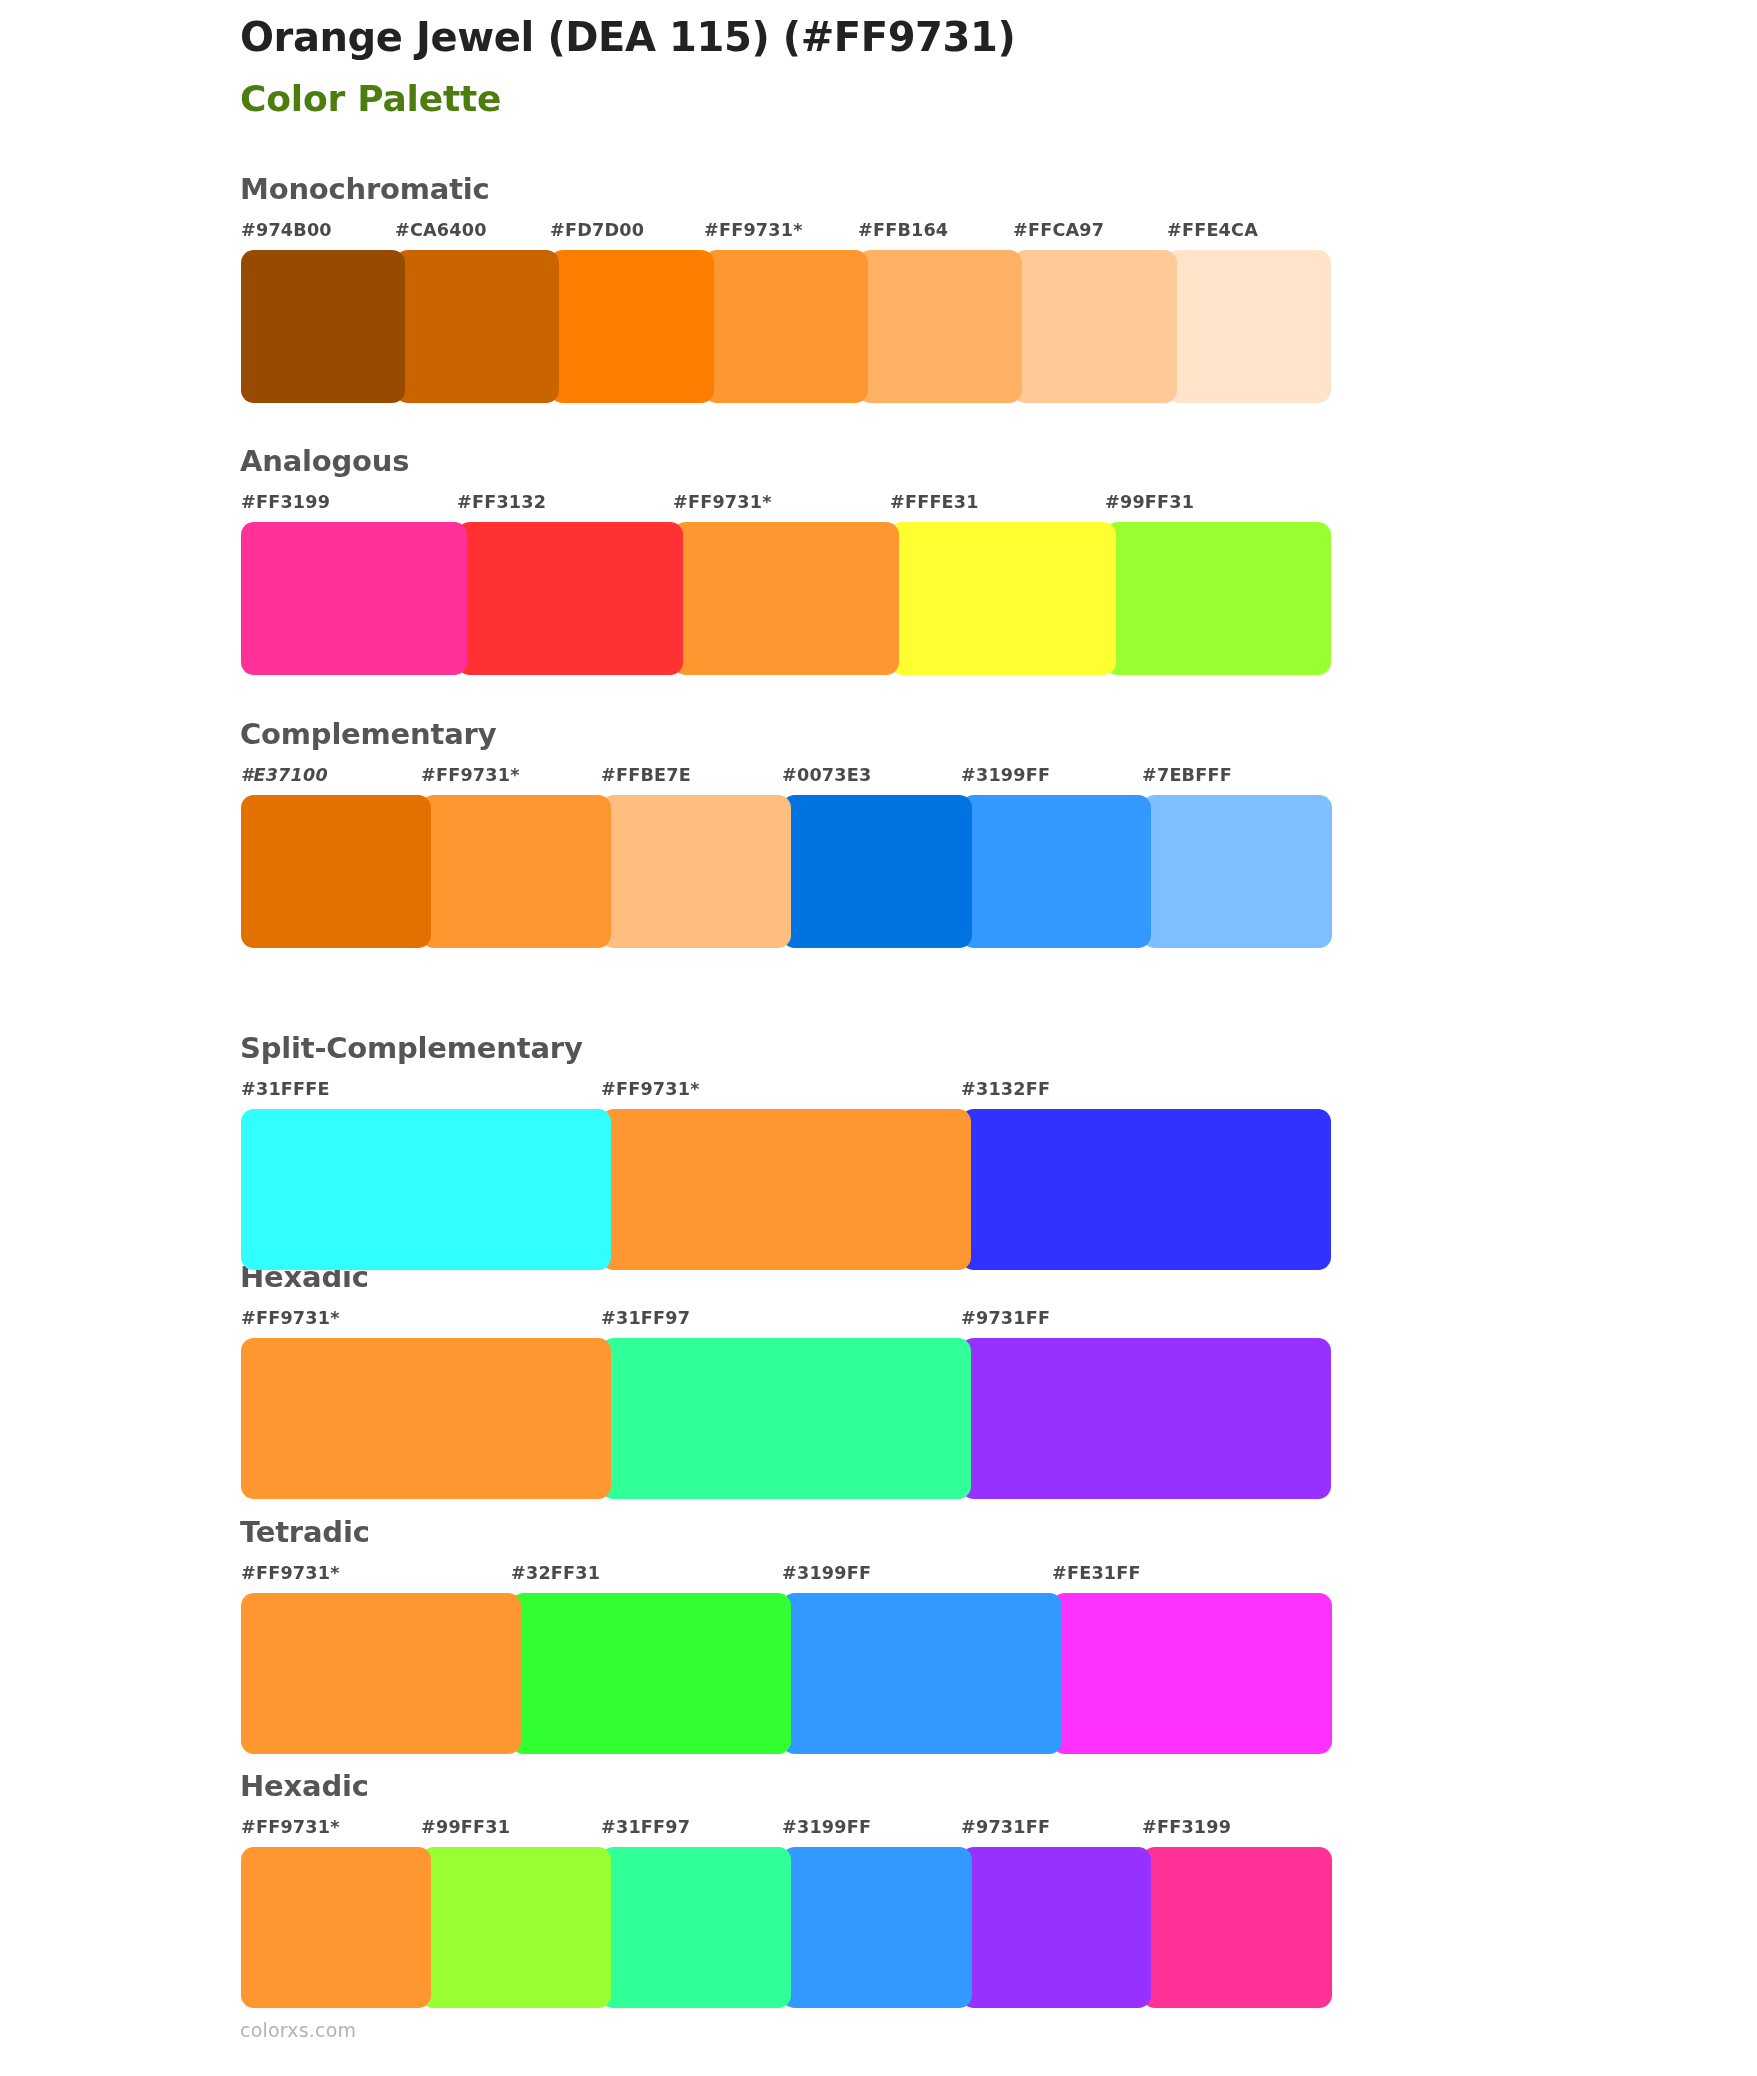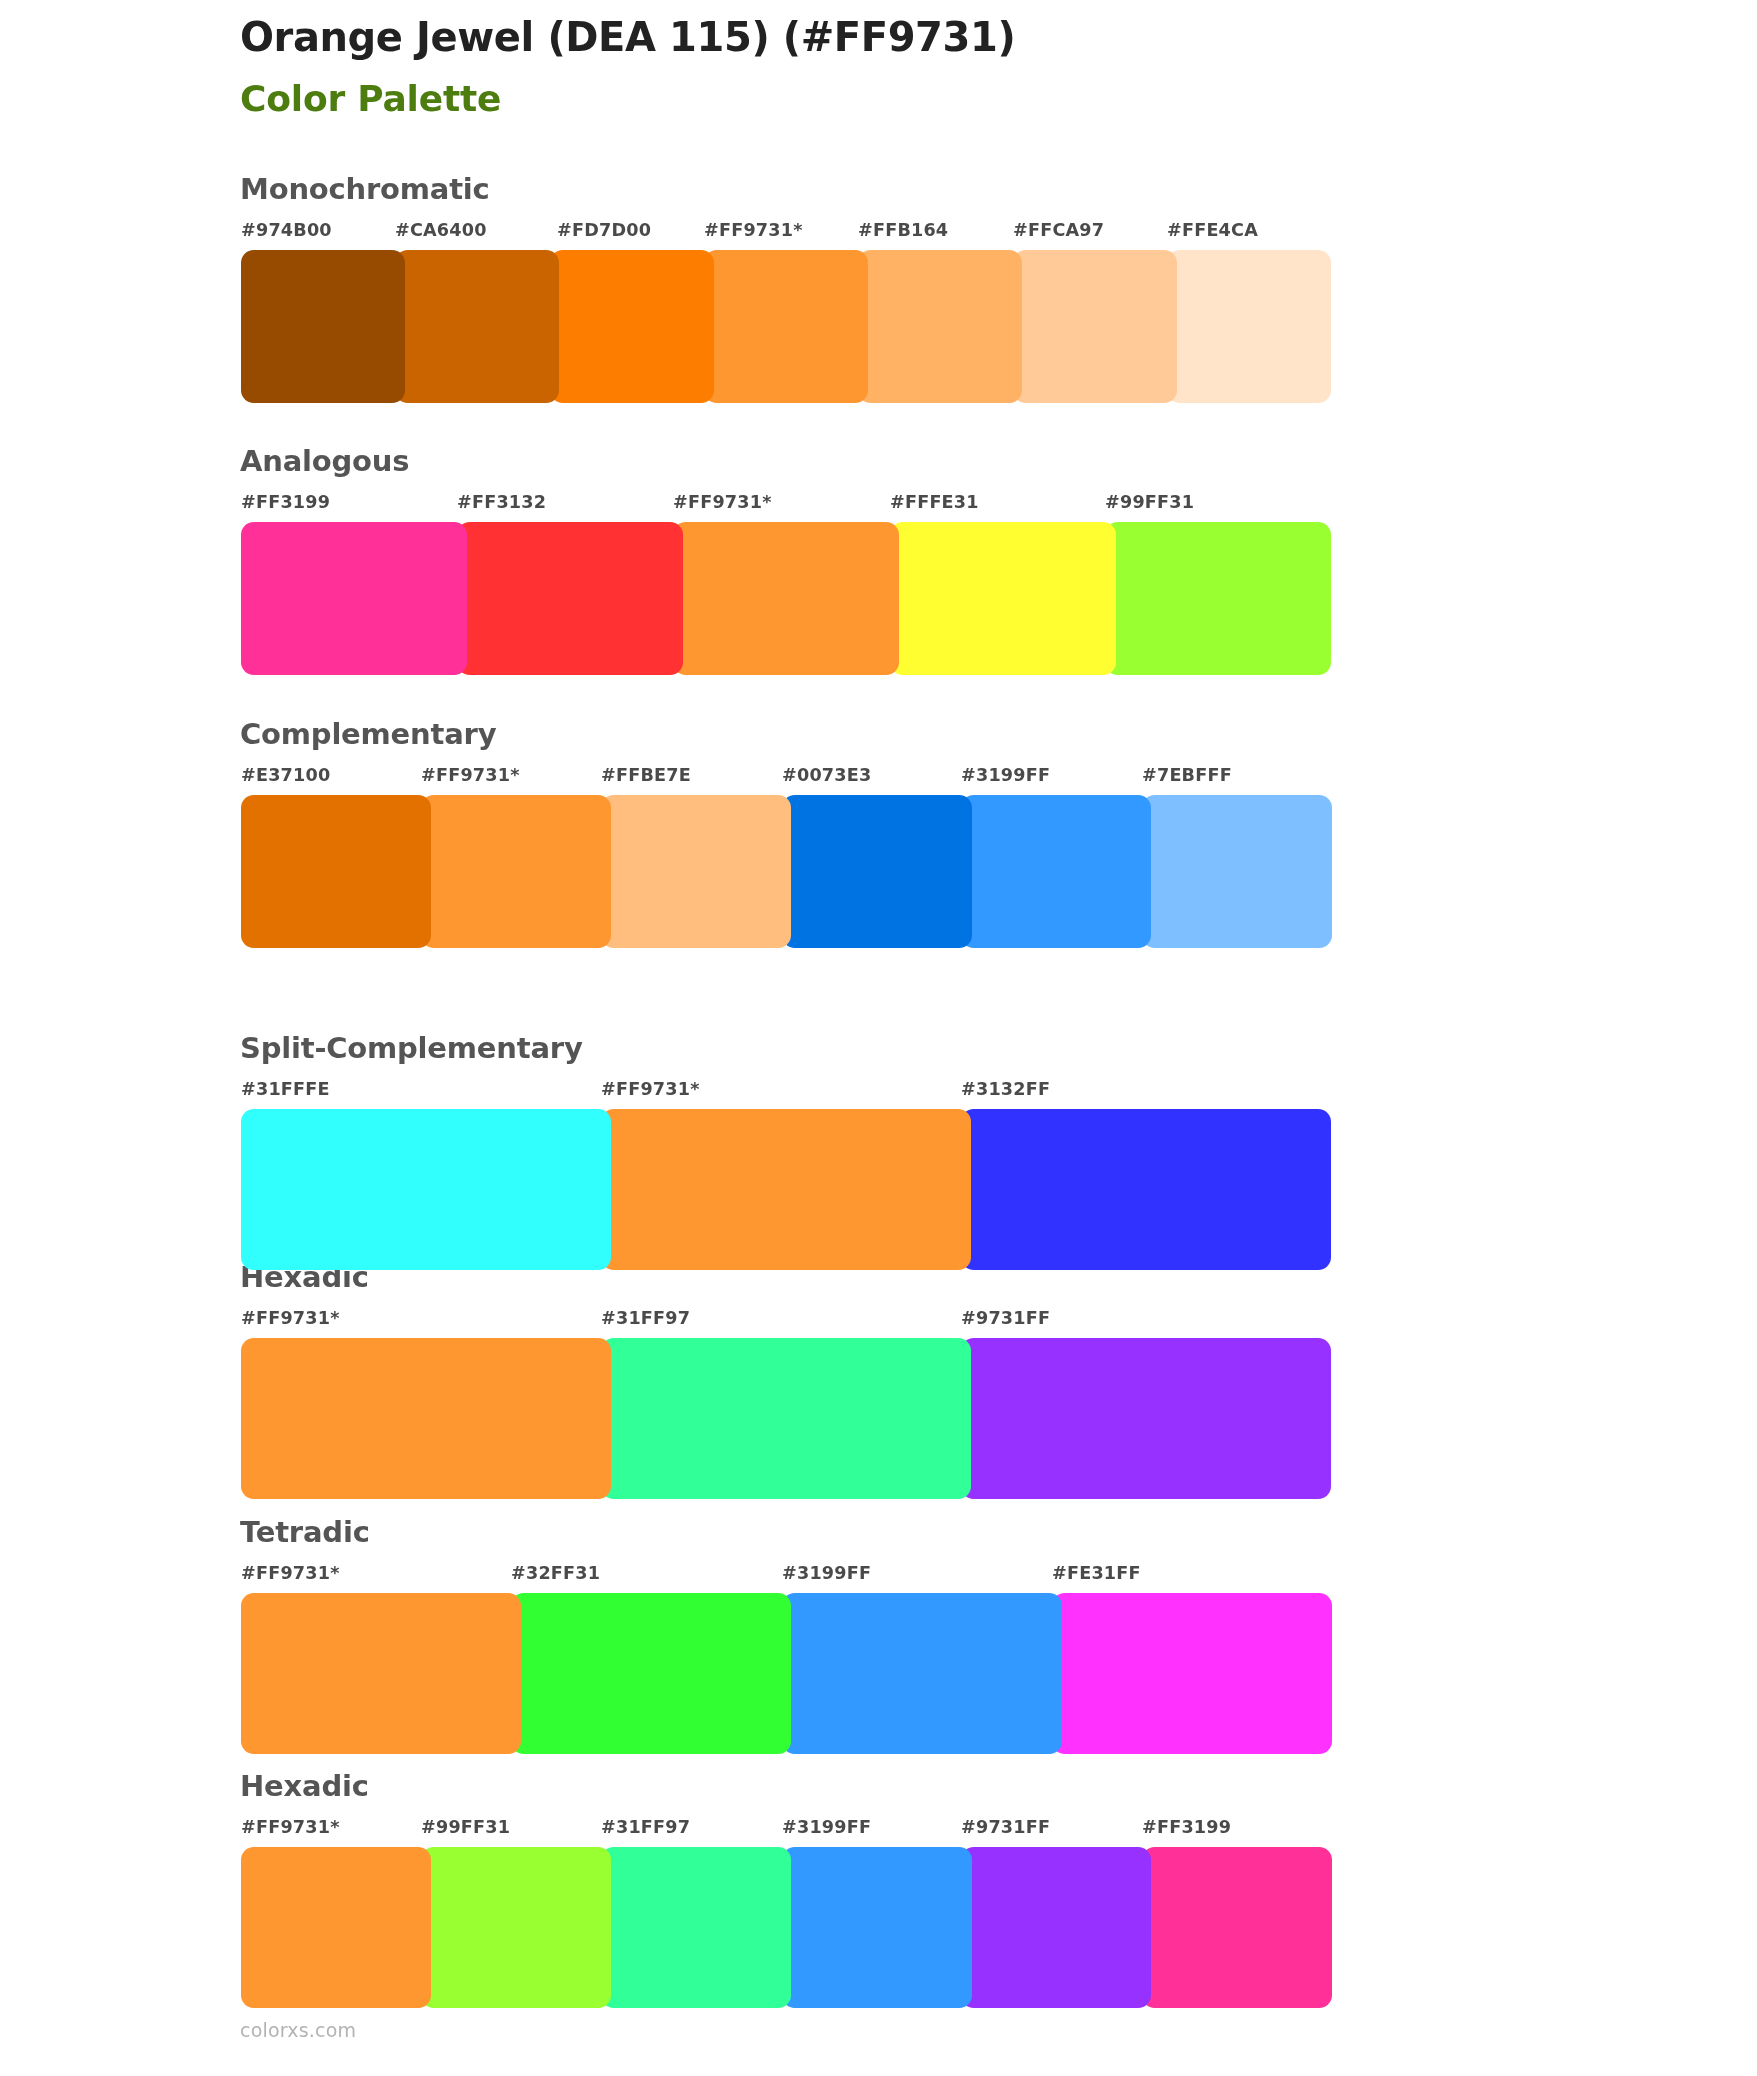--- a/index.html
+++ b/index.html
@@ -119,21 +119,21 @@
     <h1 class="page-title">Orange Jewel (DEA 115) (#FF9731)</h1>
     <h2 class="page-subtitle">Color Palette</h2>
   </div>
 
   <div class="sections" id="sections-root">
       <div class="palette-section" style="position: absolute; left: 0px; top: 0px; height: 229px;">
         <div class="section-heading">Monochromatic</div>
         <div class="labels-row">
           <div class="swatch-label" style="left: 0px;">#974B00</div>
           <div class="swatch-label" style="left: 154px;">#CA6400</div>
-          <div class="swatch-label" style="left: 316px; text-align: right;">#FD7D00</div>
+          <div class="swatch-label" style="left: 309px; text-align: right;">#FD7D00</div>
           <div class="swatch-label" style="left: 463px;">#FF9731*</div>
           <div class="swatch-label" style="left: 617px;">#FFB164</div>
           <div class="swatch-label" style="left: 772px;">#FFCA97</div>
           <div class="swatch-label" style="left: 926px;">#FFE4CA</div>
         </div>
         <div class="swatch-row" style="height: 153px;">
           <div class="swatch" title="#974B00" style="left: 0px; width: 164px; height: 153px; background: rgb(151, 75, 0); z-index: 100;"></div>
           <div class="swatch" title="#CA6400" style="left: 154px; width: 164px; height: 153px; background: rgb(202, 100, 0); z-index: 99;"></div>
           <div class="swatch" title="#FD7D00" style="left: 309px; width: 164px; height: 153px; background: rgb(253, 125, 0); z-index: 98;"></div>
           <div class="swatch" title="#FF9731*" style="left: 463px; width: 164px; height: 153px; background: rgb(255, 151, 49); z-index: 97;"></div>
@@ -155,21 +155,21 @@
           <div class="swatch" title="#FF3199" style="left: 0px; width: 226px; height: 153px; background: rgb(255, 49, 153); z-index: 100;"></div>
           <div class="swatch" title="#FF3132" style="left: 216px; width: 226px; height: 153px; background: rgb(255, 49, 50); z-index: 99;"></div>
           <div class="swatch" title="#FF9731*" style="left: 432px; width: 226px; height: 153px; background: rgb(255, 151, 49); z-index: 98;"></div>
           <div class="swatch" title="#FFFE31" style="left: 649px; width: 226px; height: 153px; background: rgb(255, 254, 49); z-index: 97;"></div>
           <div class="swatch" title="#99FF31" style="left: 864px; width: 226px; height: 153px; background: rgb(153, 255, 49); z-index: 96;"></div>
         </div>
       </div>
       <div class="palette-section" style="position: absolute; left: 0px; top: 545px; height: 229px;">
         <div class="section-heading">Complementary</div>
         <div class="labels-row">
-          <div class="swatch-label" style="left: 0px;">#E37100</div>
+          <div class="swatch-label" style="left: 0px; font-style: italic;">#E37100</div>
           <div class="swatch-label" style="left: 180px;">#FF9731*</div>
           <div class="swatch-label" style="left: 360px; text-align: center;">#FFBE7E</div>
           <div class="swatch-label" style="left: 541px;">#0073E3</div>
           <div class="swatch-label" style="left: 720px;">#3199FF</div>
           <div class="swatch-label" style="left: 901px;">#7EBFFF</div>
         </div>
         <div class="swatch-row" style="height: 153px;">
           <div class="swatch" title="#E37100" style="left: 0px; width: 190px; height: 153px; background: rgb(227, 113, 0); z-index: 100;"></div>
           <div class="swatch" title="#FF9731*" style="left: 180px; width: 190px; height: 153px; background: rgb(255, 151, 49); z-index: 99;"></div>
           <div class="swatch" title="#FFBE7E" style="left: 360px; width: 190px; height: 153px; background: rgb(255, 190, 126); z-index: 98;"></div>

